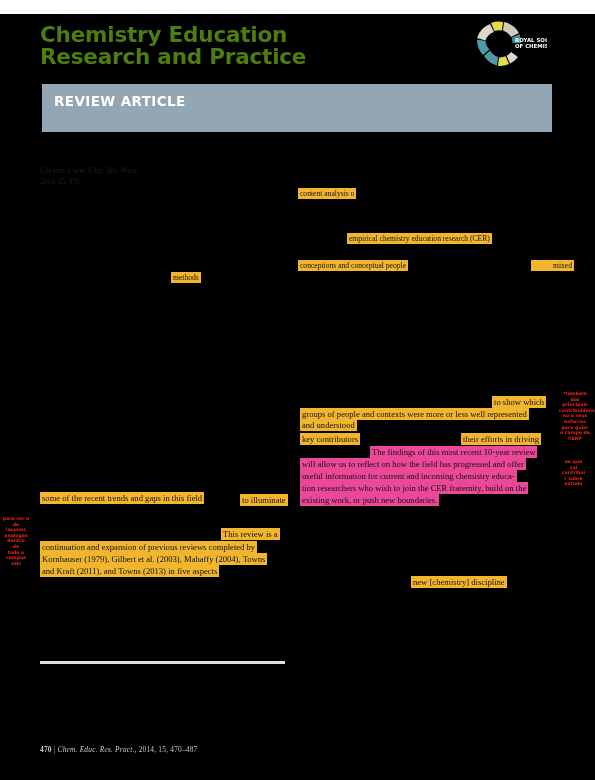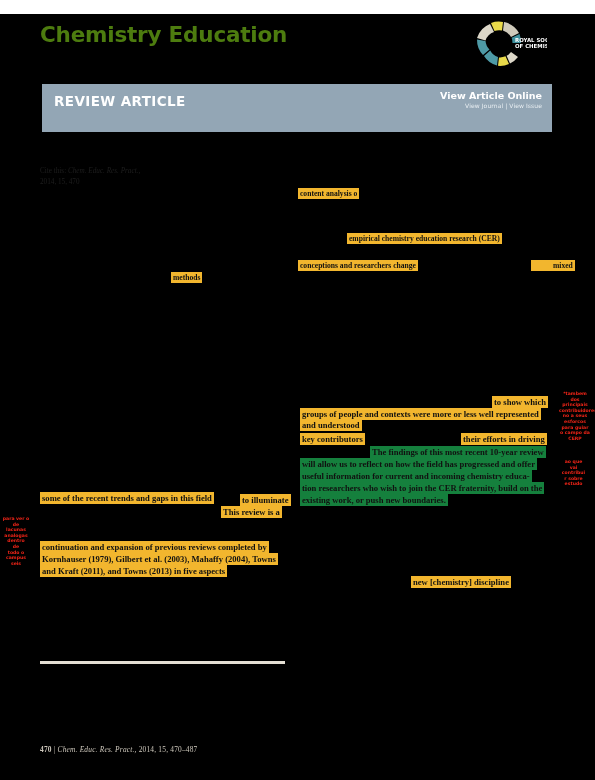--- a/index.html
+++ b/index.html
@@ -57,24 +57,23 @@
   .cite .it{font-style:italic;}
 
   
   .hl{
     position:absolute;
     font-family:"Liberation Serif", serif;
     color:#111111;
     white-space:nowrap;
     padding:0.5px 2px;
     box-sizing:border-box;
-    font-weight:bold;
   }
   .hl-y{background:#f2b62e;}
-  .hl-g{background:#15803d;}
+  .hl-g{background:#ec4899;}
   .fs8{font-size:7.6px;line-height:10px;}
   .fs9{font-size:8.6px;line-height:11px;}
 
   
   .ann{
     position:absolute;
     font-family:"DejaVu Sans", sans-serif;
     color:#ef2417;
     font-size:4.6px;
     line-height:5.6px;
@@ -96,20 +95,21 @@
 </head>
 <body>
 
 <div class="page">
 
   <div class="top-strip"></div>
 
   <div class="masthead">
     <div class="journal-title">
       <span>Chemistry Education</span>
+      <span>Research and Practice</span>
     </div>
   </div>
 
   <div class="rsc-logo">
     <svg width="78" height="62" viewBox="0 0 78 62">
       <g transform="translate(30,30)">
         <path d="M -22 -6 A 22 22 0 0 1 -9 -20 L -5 -12 A 13.5 13.5 0 0 0 -13.5 -3.5 Z" fill="#dcd7c8"></path>
         <path d="M -8 -21 A 22 22 0 0 1 4 -22 L 3 -13.5 A 13.5 13.5 0 0 0 -4.5 -13 Z" fill="#e8d94a"></path>
         <path d="M 5 -22 A 22 22 0 0 1 20 -11 L 12 -7 A 13.5 13.5 0 0 0 4 -13.5 Z" fill="#cfcabb"></path>
         <path d="M 20.5 -10 A 22 22 0 0 1 22 -1 L 13.5 -1 A 13.5 13.5 0 0 0 12.6 -6.2 Z" fill="#3d8f9c"></path>
@@ -118,51 +118,47 @@
         <path d="M -1 21.8 A 22 22 0 0 0 10 20 L 6.5 12.3 A 13.5 13.5 0 0 1 0 13.4 Z" fill="#e8d94a"></path>
         <path d="M 11 19.5 A 22 22 0 0 0 19 13 L 12 8 A 13.5 13.5 0 0 1 7.6 11.8 Z" fill="#dcd7c8"></path>
       </g>
       <text x="46" y="28" font-family="DejaVu Sans, sans-serif" font-size="5.4" font-weight="bold" fill="#ffffff">ROYAL SOCIETY</text>
       <text x="46" y="34" font-family="DejaVu Sans, sans-serif" font-size="5.4" font-weight="bold" fill="#ffffff">OF CHEMISTRY</text>
     </svg>
   </div>
 
   <div class="review-bar">
     <div class="review-label">REVIEW ARTICLE</div>
-    <div class="view-online">
-      <div class="l1">View Article Online</div>
-      <div class="l2">View Journal | View Issue</div>
-    </div>
   </div>
 
   <div class="cite">
     <span>Cite this:</span>
     <span class="it">Chem. Educ. Res. Pract.,</span><br>
     <span>2014, 15, 470</span>
   </div>
 
   <div id="highlight-layer">
       <div class="hl hl-y fs8" style="left: 298px; top: 188px;">content analysis o</div>
       <div class="hl hl-y fs8" style="left: 347px; top: 233px;">empirical  chemistry  education  research  (CER)</div>
-      <div class="hl hl-y fs8" style="left: 298px; top: 260px;">conceptions and researchers change</div>
+      <div class="hl hl-y fs8" style="left: 298px; top: 260px;">conceptions and conceptual people</div>
       <div class="hl hl-y fs8" style="left: 531px; top: 260px; padding-left: 22px;">mixed</div>
       <div class="hl hl-y fs8" style="left: 171px; top: 272px;">methods</div>
       <div class="hl hl-y fs9" style="left: 492px; top: 396px;">to  show  which</div>
       <div class="hl hl-y fs9" style="left: 300px; top: 408px; text-align: right;">groups of people and contexts were more or less well represented</div>
       <div class="hl hl-y fs9" style="left: 300px; top: 419px;">and  understood</div>
       <div class="hl hl-y fs9" style="left: 300px; top: 433px; text-align: right;">key contributors</div>
       <div class="hl hl-y fs9" style="left: 461px; top: 433px;">their  efforts  in  driving</div>
       <div class="hl hl-g fs9" style="left: 370px; top: 446px;">The findings of this  most  recent 10-year review</div>
       <div class="hl hl-g fs9" style="left: 300px; top: 458px;">will allow us to reflect on how the field has progressed and offer</div>
       <div class="hl hl-g fs9" style="left: 300px; top: 470px;">useful information  for  current  and  incoming  chemistry  educa-</div>
       <div class="hl hl-g fs9" style="left: 300px; top: 482px;">tion researchers who wish to join the CER fraternity, build on the</div>
       <div class="hl hl-g fs9" style="left: 300px; top: 494px;">existing  work,  or  push  new  boundaries.</div>
       <div class="hl hl-y fs9" style="left: 240px; top: 494px;">to illuminate</div>
       <div class="hl hl-y fs9" style="left: 40px; top: 492px;">some of the recent trends and gaps in this field</div>
-      <div class="hl hl-y fs9" style="left: 221px; top: 506px;">This  review  is  a</div>
+      <div class="hl hl-y fs9" style="left: 221px; top: 528px;">This  review  is  a</div>
       <div class="hl hl-y fs9" style="left: 40px; top: 541px;">continuation and expansion of previous reviews completed by</div>
       <div class="hl hl-y fs9" style="left: 40px; top: 553px;">Kornhauser (1979), Gilbert et al. (2003), Mahaffy (2004), Towns</div>
       <div class="hl hl-y fs9" style="left: 40px; top: 565px;">and  Kraft  (2011),  and  Towns  (2013)  in  five  aspects</div>
       <div class="hl hl-y fs9" style="left: 411px; top: 576px;">new [chemistry] discipline</div>
     </div>
 
   <div id="annotation-layer">
       <div class="ann" style="left: 559px; top: 391px; width: 32px;">*tambem
 dos
 principais

